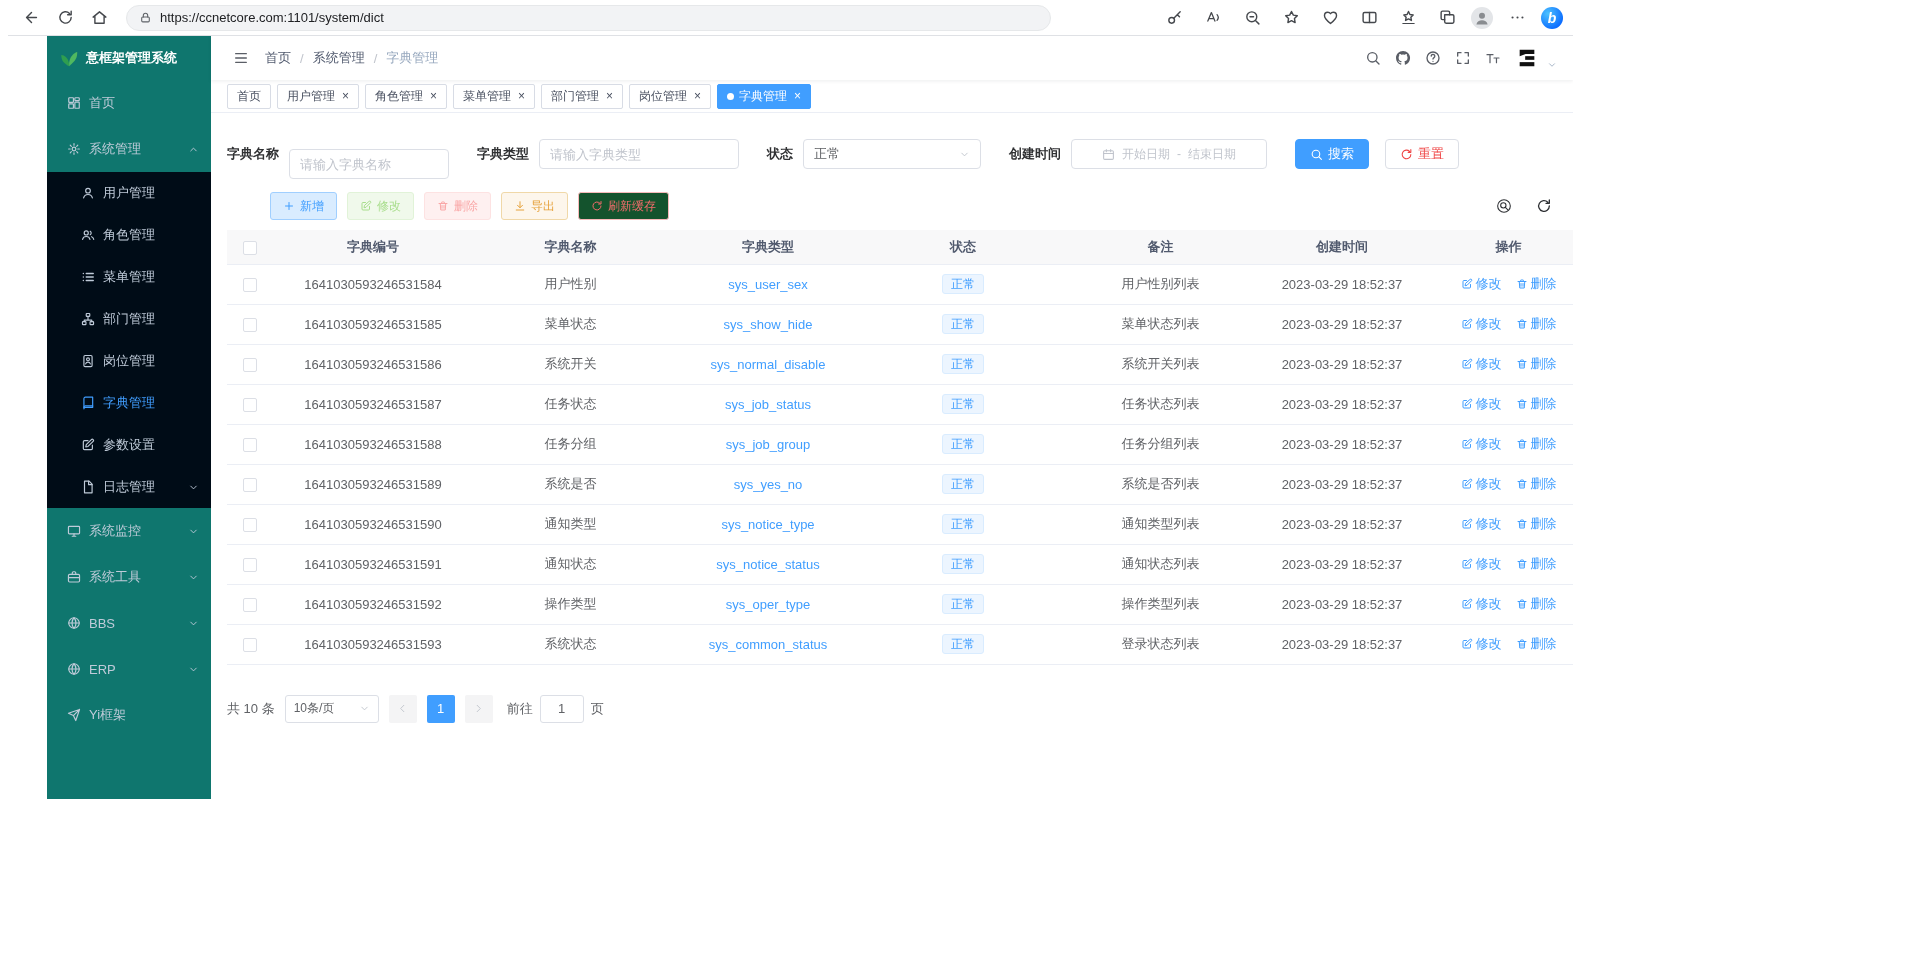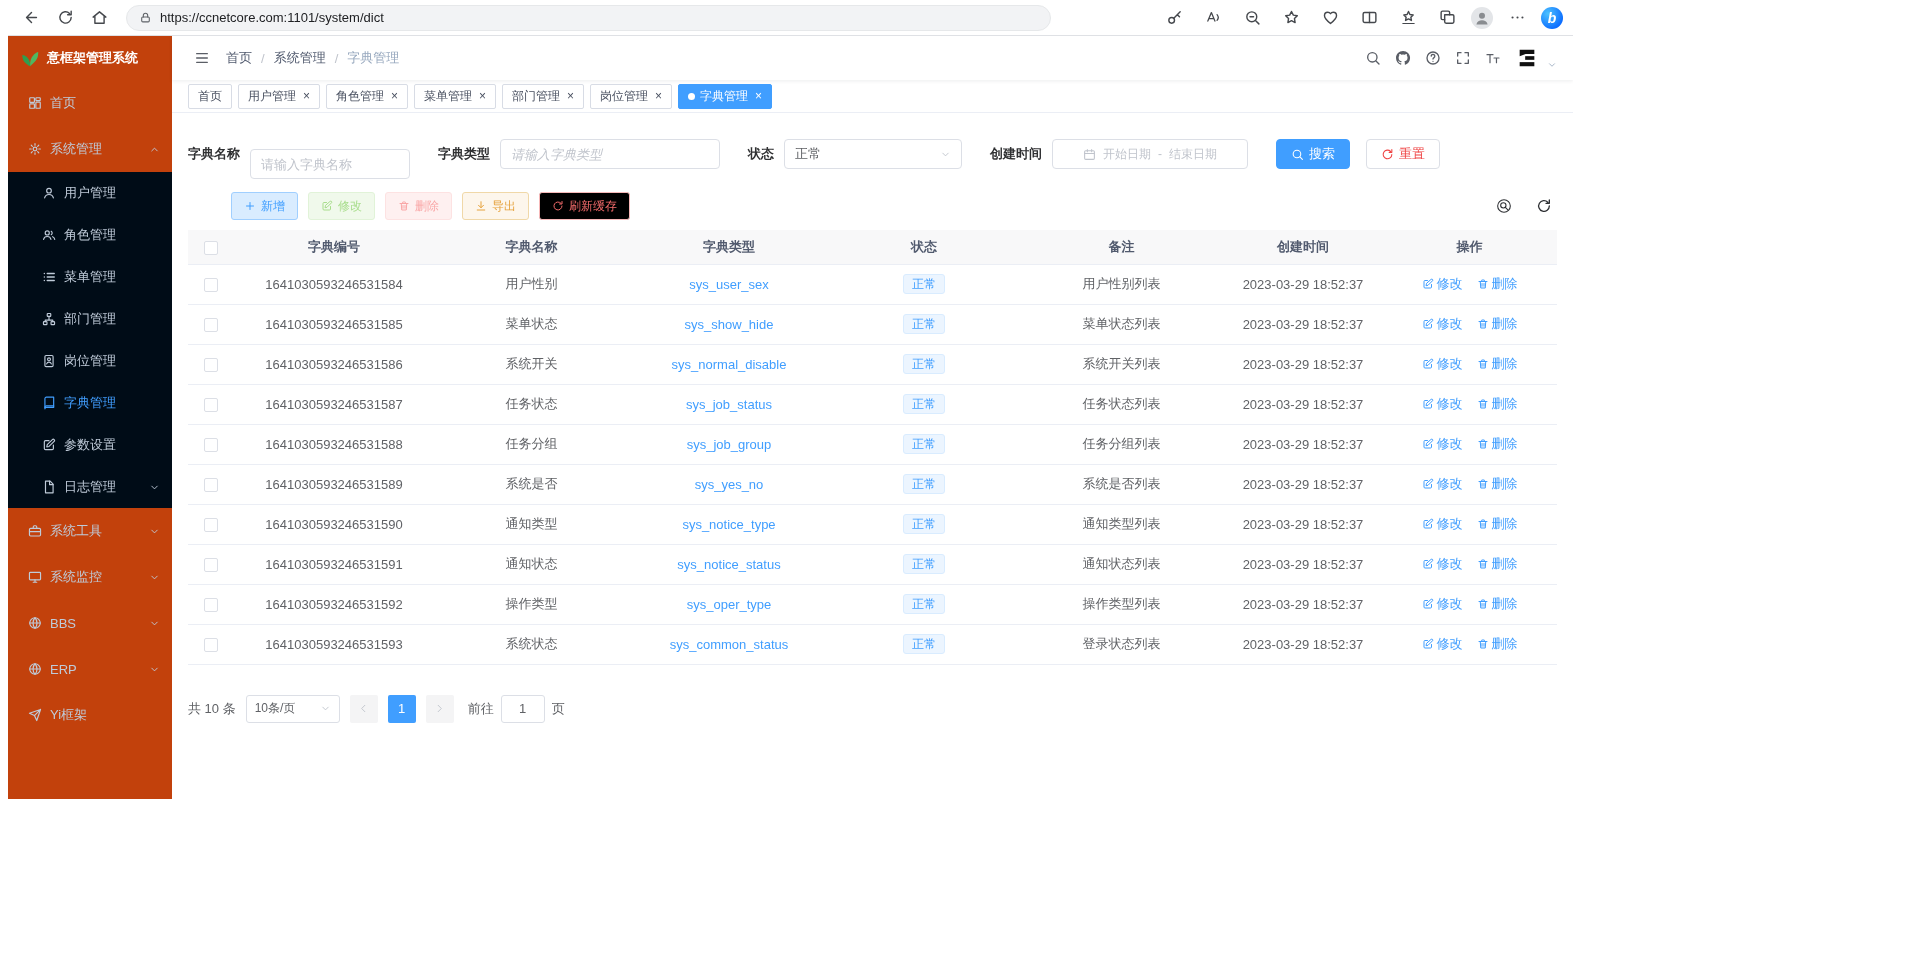--- a/index.html
+++ b/index.html
@@ -14,21 +14,21 @@
   .url-bar { margin-left:8px; width:925px; height:26px; background:#f2f3f5; border:1px solid #e6e8ea; border-radius:13px; display:flex; align-items:center; gap:8px; padding:0 12px; cursor:text; }
   .url-ic { color:#5f6368; display:flex; } .url-ic svg { width:13px; height:13px; }
   .url-text { font-size:13px; color:#202124; white-space:nowrap; }
   .ch-right { margin-left:auto; display:flex; align-items:center; gap:9px; padding-right:2px; }
   .avatar { width:22px; height:22px; border-radius:50%; background:#e3e5e8; display:flex; align-items:center; justify-content:center; overflow:hidden; cursor:pointer; }
   .avatar svg { width:18px; height:18px; }
   .bing { width:22px; height:22px; border-radius:50%; background:radial-gradient(circle at 32% 30%, #4cc2ff, #0b6cff 75%); color:#fff; font-weight:bold; font-style:italic; font-size:14px; display:flex; align-items:center; justify-content:center; cursor:pointer; }
 
   
   .app { display:flex; height:763px; overflow:hidden; }
-  .sidebar { flex:0 0 164px; width:164px; background:#c2410c; }
+  .sidebar { flex:0 0 164px; width:164px; background:#0f766e;margin-left:39px; }
   .logo { height:44px; display:flex; align-items:center; gap:7px; padding:0 12px; }
   .logo svg { width:20px; height:20px; }
   .logo-text { color:#fff; font-size:13px; font-weight:bold; white-space:nowrap; }
   .menu-item { position:relative; display:flex; align-items:center; gap:8px; color:#bfcbd9; font-size:13px; cursor:pointer; }
   .menu-item.root { height:46px; padding:0 14px 0 20px; }
   .menu-item.sub { height:42px; padding:0 14px 0 34px; background:#000c17; }
   .menu-item.active { color:#409eff; }
   .mi-icon { display:flex; } .mi-icon svg { width:14px; height:14px; }
   .mi-chevron { position:absolute; right:12px; display:flex; } .mi-chevron svg { width:11px; height:11px; }
 
@@ -56,38 +56,38 @@
   .tab.active .dot { display:inline-block; }
   .tab-close { font-size:12px; margin-left:2px; line-height:1; }
 
   
   .content { padding:10px 16px 0; }
   .filters { display:flex; align-items:center; margin:6px 0 0; }
   .f-group { display:flex; align-items:center; margin-right:28px; }
   .f-label { font-size:13px; font-weight:700; color:#303133; margin-right:10px; white-space:nowrap; }
   .f-input { height:30px; border:1px solid #dcdfe6; border-radius:4px; padding:0 10px; font-size:13px; color:#606266; outline:none; background:#fff; }
   .f-input::placeholder { color:#c0c4cc; }
-  .w160 { width:160px;margin-top:20px; } .w200 { width:220px;font-style:italic; }
+  .w160 { width:160px;margin-top:20px; } .w200 { width:200px; }
   .f-select { width:178px; height:30px; border:1px solid #dcdfe6; border-radius:4px; display:flex; align-items:center; justify-content:space-between; padding:0 10px; font-size:13px; color:#606266; background:#fff; cursor:pointer; }
   .sel-caret { color:#c0c4cc; display:flex; } .sel-caret svg { width:11px; height:11px; }
   .daterange { width:196px; height:30px; border:1px solid #dcdfe6; border-radius:4px; display:flex; align-items:center; justify-content:center; gap:7px; padding:0 8px; font-size:12px; color:#c0c4cc; background:#fff; cursor:pointer; white-space:nowrap; }
   .dr-ic { color:#c0c4cc; display:flex; } .dr-ic svg { width:13px; height:13px; }
   .btn { height:30px; border-radius:4px; font-size:13px; display:inline-flex; align-items:center; gap:5px; padding:0 14px; cursor:pointer; border:1px solid transparent; }
   .btn svg { width:13px; height:13px; }
   .btn-primary { background:#409eff; color:#fff; border-color:#409eff; margin-right:16px; }
   .btn-default { background:#fff; color:#ef4444; border-color:#dcdfe6; }
 
   .btn-toolbar { display:flex; align-items:center; gap:10px; margin-top:13px;padding-left:43px; }
   .btn-sm { height:28px; padding:0 12px; font-size:12px; border-radius:3px; display:inline-flex; align-items:center; gap:5px; border:1px solid; cursor:pointer; background:#fff; }
   .btn-sm svg { width:12px; height:12px; }
   .btn-add    { color:#409eff; background:#d9ecff; border-color:#a0cfff; }
   .btn-edit   { color:#a8dd8c; background:#f0f9eb; border-color:#e1f3d8; cursor:not-allowed; }
   .btn-del    { color:#f9a7a7; background:#fef0f0; border-color:#fde2e2; cursor:not-allowed; }
   .btn-export { color:#e6a23c; background:#fdf6ec; border-color:#f0d8a8; }
-  .btn-cache  { color:#f56c6c; background:#000000; border-color:#f7b9b9; }
+  .btn-cache  { color:#f56c6c; background:#14532d; border-color:#f7b9b9; }
   .tool-right { margin-left:auto; display:flex; align-items:center; gap:14px; }
   .tool-ic { width:26px; height:26px; display:flex; align-items:center; justify-content:center; color:#2d2f33; cursor:pointer; }
   .tool-ic svg { width:16px; height:16px; }
 
   .dict-table { width:100%; border-collapse:collapse; margin-top:10px; table-layout:fixed; }
   .dict-table thead th { background:#f8f8f9; color:#515a6e; font-size:13px; font-weight:bold; height:34px; text-align:center; border-bottom:1px solid #ebeef5; }
   .dict-table tbody td { height:40px; text-align:center; font-size:13px; color:#606266; border-bottom:1px solid #ebeef5; overflow:hidden; white-space:nowrap; }
   .checkbox { width:14px; height:14px; border:1px solid #dcdfe6; border-radius:2px; background:#fff; display:inline-block; vertical-align:middle; cursor:pointer; }
   .link { color:#409eff; text-decoration:none; cursor:pointer; }
   .tag { display:inline-block; background:#ecf5ff; border:1px solid #d9ecff; color:#409eff; font-size:12px; line-height:18px; padding:0 8px; border-radius:3px; }
@@ -310,39 +310,39 @@
               <span class="mi-label">日志管理</span>
               <span class="mi-chevron">
                 <svg viewBox="0 0 24 24" fill="none" stroke="currentColor" stroke-width="2" stroke-linecap="round" stroke-linejoin="round">
                   <path d="m6 9 6 6 6-6"></path>
                 </svg>
               </span>
             </div>
             <div class="menu-item root">
               <span class="mi-icon">
                 <svg viewBox="0 0 24 24" fill="none" stroke="currentColor" stroke-width="2" stroke-linecap="round" stroke-linejoin="round">
+                  <rect x="2.5" y="4" width="19" height="13" rx="1.5"></rect>
+                  <path d="M9 21h6M12 17v4"></path>
+                </svg>
+              </span>
+              <span class="mi-label">系统监控</span>
+              <span class="mi-chevron">
+                <svg viewBox="0 0 24 24" fill="none" stroke="currentColor" stroke-width="2" stroke-linecap="round" stroke-linejoin="round">
+                  <path d="m6 9 6 6 6-6"></path>
+                </svg>
+              </span>
+            </div>
+            <div class="menu-item root">
+              <span class="mi-icon">
+                <svg viewBox="0 0 24 24" fill="none" stroke="currentColor" stroke-width="2" stroke-linecap="round" stroke-linejoin="round">
                   <rect x="2.5" y="7.5" width="19" height="13" rx="2"></rect>
                   <path d="M9 7.5V5a2 2 0 0 1 2-2h2a2 2 0 0 1 2 2v2.5M2.5 13h19"></path>
                 </svg>
               </span>
               <span class="mi-label">系统工具</span>
-              <span class="mi-chevron">
-                <svg viewBox="0 0 24 24" fill="none" stroke="currentColor" stroke-width="2" stroke-linecap="round" stroke-linejoin="round">
-                  <path d="m6 9 6 6 6-6"></path>
-                </svg>
-              </span>
-            </div>
-            <div class="menu-item root">
-              <span class="mi-icon">
-                <svg viewBox="0 0 24 24" fill="none" stroke="currentColor" stroke-width="2" stroke-linecap="round" stroke-linejoin="round">
-                  <rect x="2.5" y="4" width="19" height="13" rx="1.5"></rect>
-                  <path d="M9 21h6M12 17v4"></path>
-                </svg>
-              </span>
-              <span class="mi-label">系统监控</span>
               <span class="mi-chevron">
                 <svg viewBox="0 0 24 24" fill="none" stroke="currentColor" stroke-width="2" stroke-linecap="round" stroke-linejoin="round">
                   <path d="m6 9 6 6 6-6"></path>
                 </svg>
               </span>
             </div>
             <div class="menu-item root">
               <span class="mi-icon">
                 <svg viewBox="0 0 24 24" fill="none" stroke="currentColor" stroke-width="2" stroke-linecap="round" stroke-linejoin="round">
                   <circle cx="12" cy="12" r="9"></circle>

